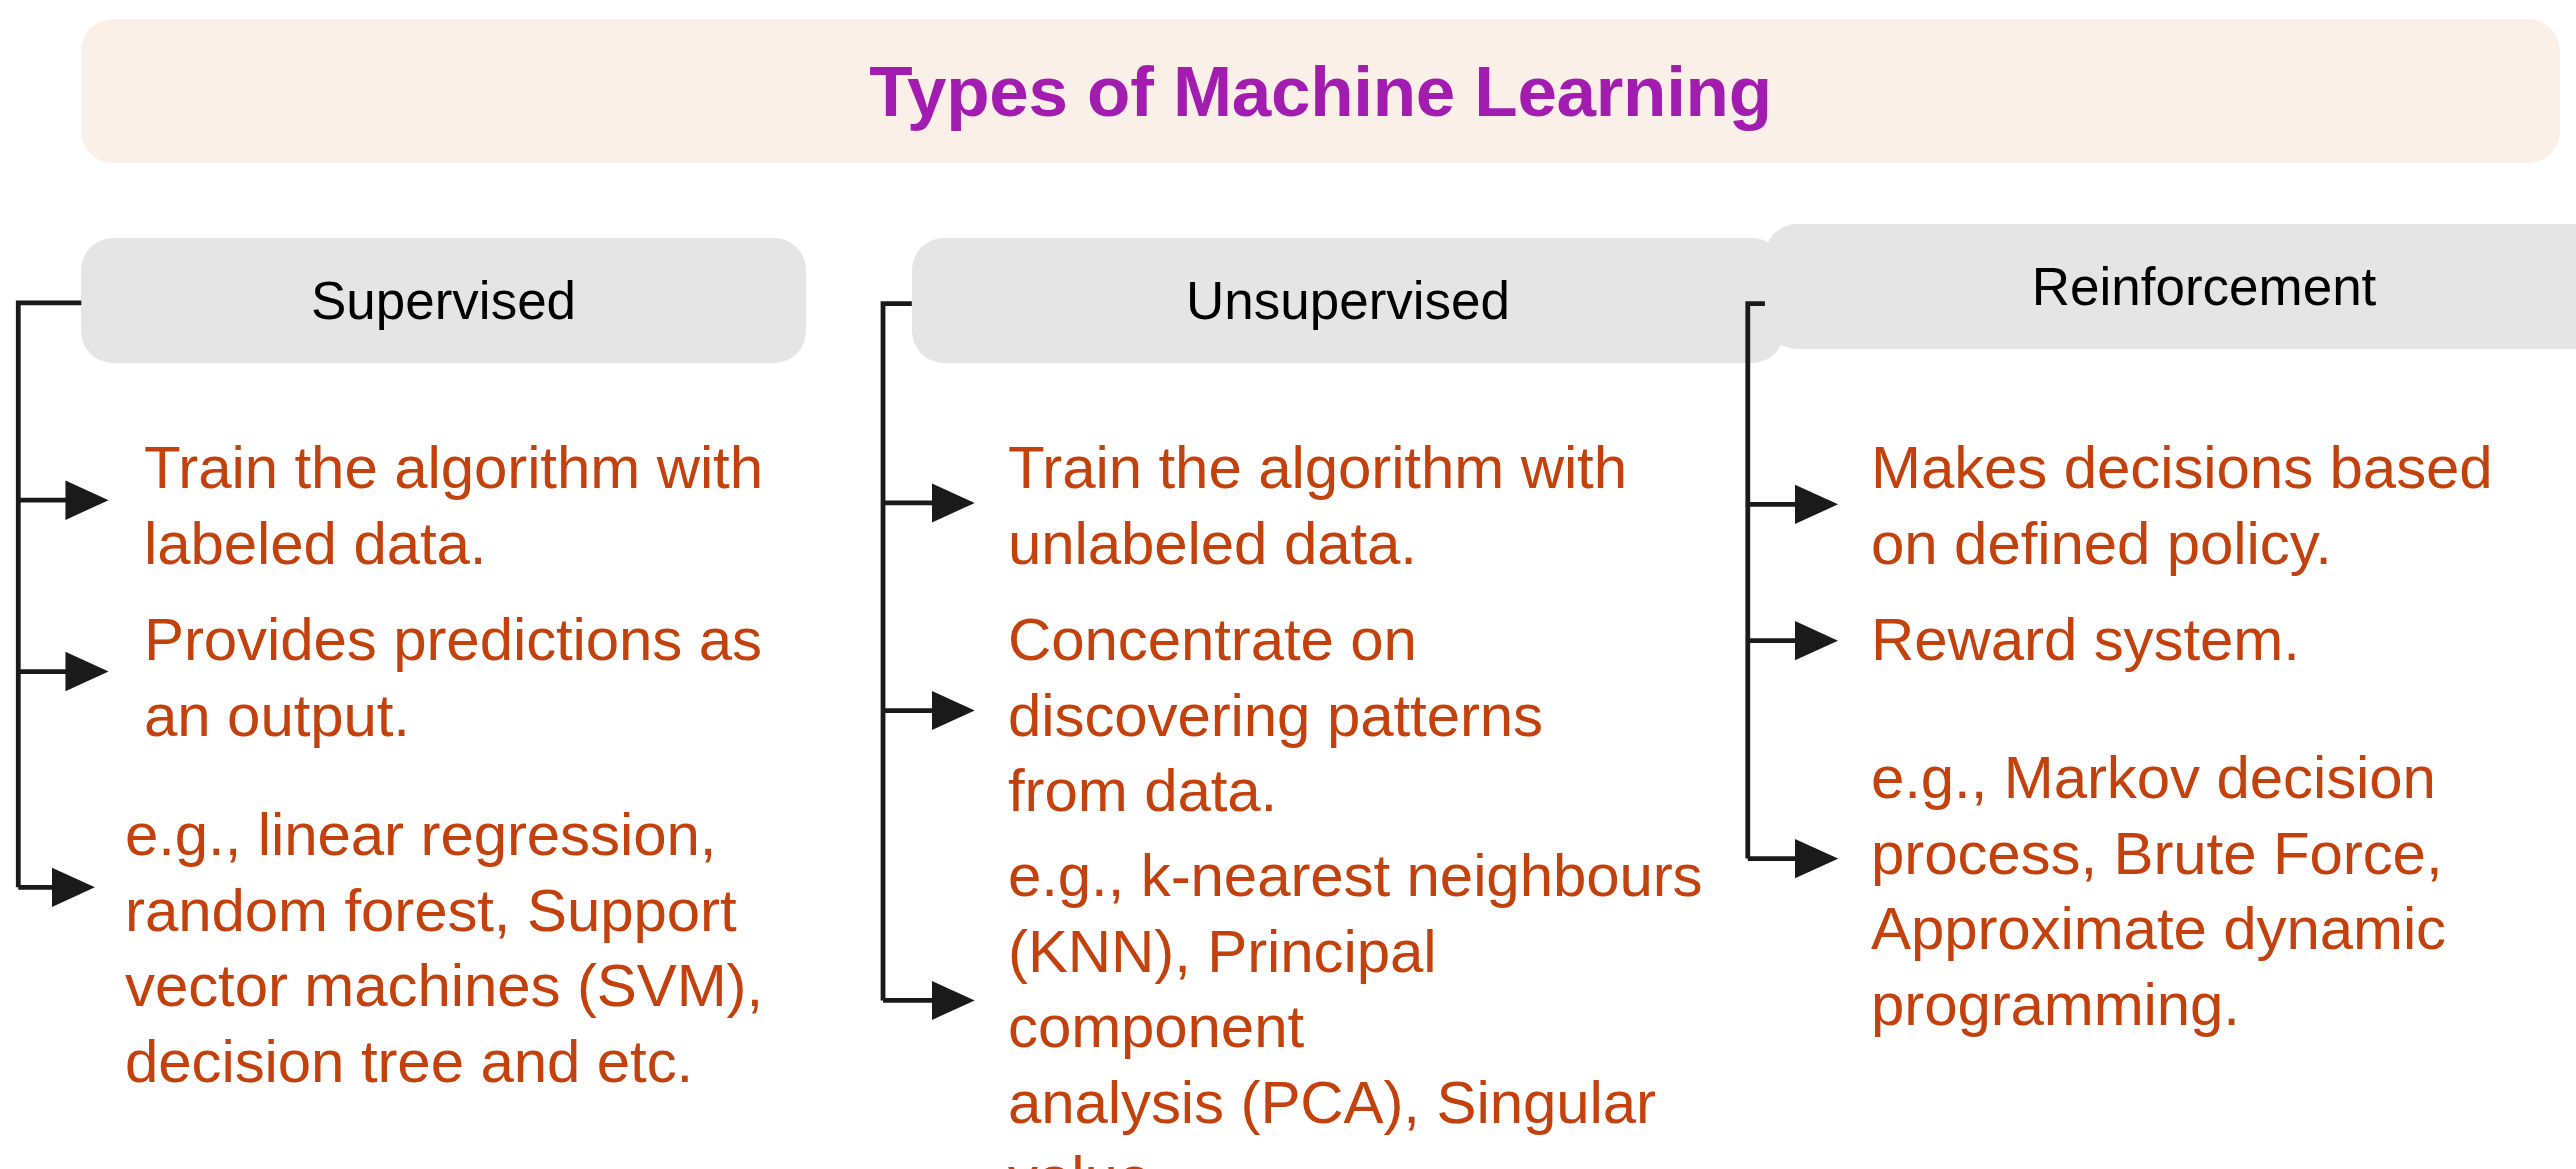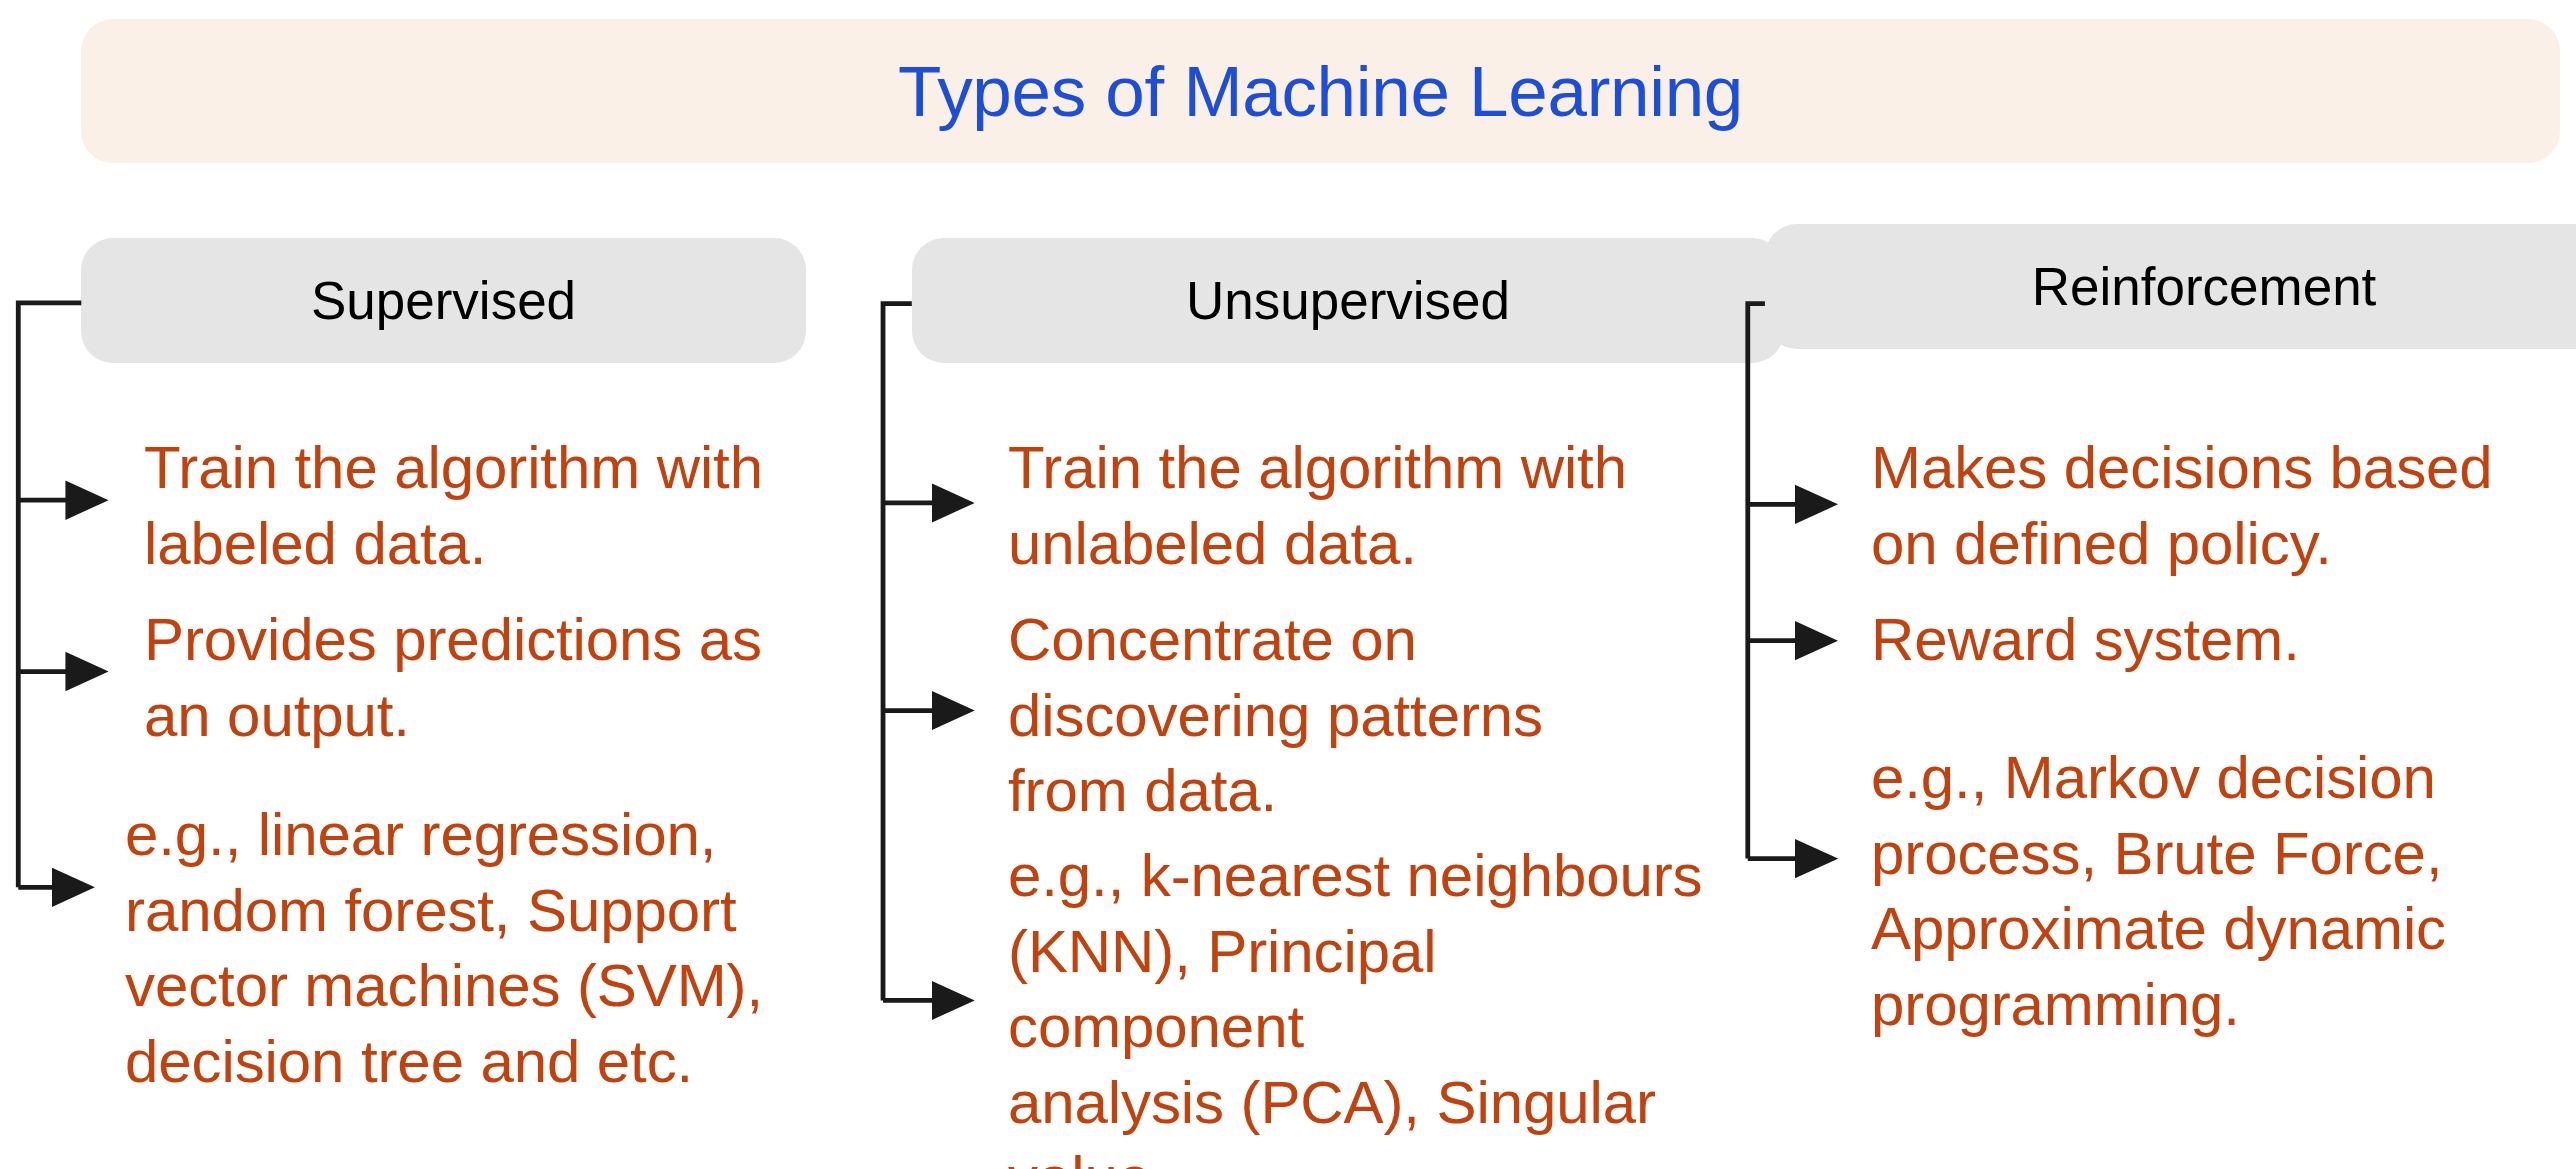--- a/index.html
+++ b/index.html
@@ -26,22 +26,22 @@
     width: 2479px;
     height: 144px;
     background: #faf0e8;
     border-radius: 32px;
     display: flex;
     align-items: center;
     justify-content: center;
   }
   #title-text {
     font-size: 71px;
-    font-weight: normal;
-    color: #1d4ed8;
+    font-weight: bold;
+    color: #a21caf;
     letter-spacing: -0.3px;
     line-height: 1;
     white-space: nowrap;
   }
 
   
   .col-header {
     position: absolute;
     height: 125px;
     background: #e5e5e5;

